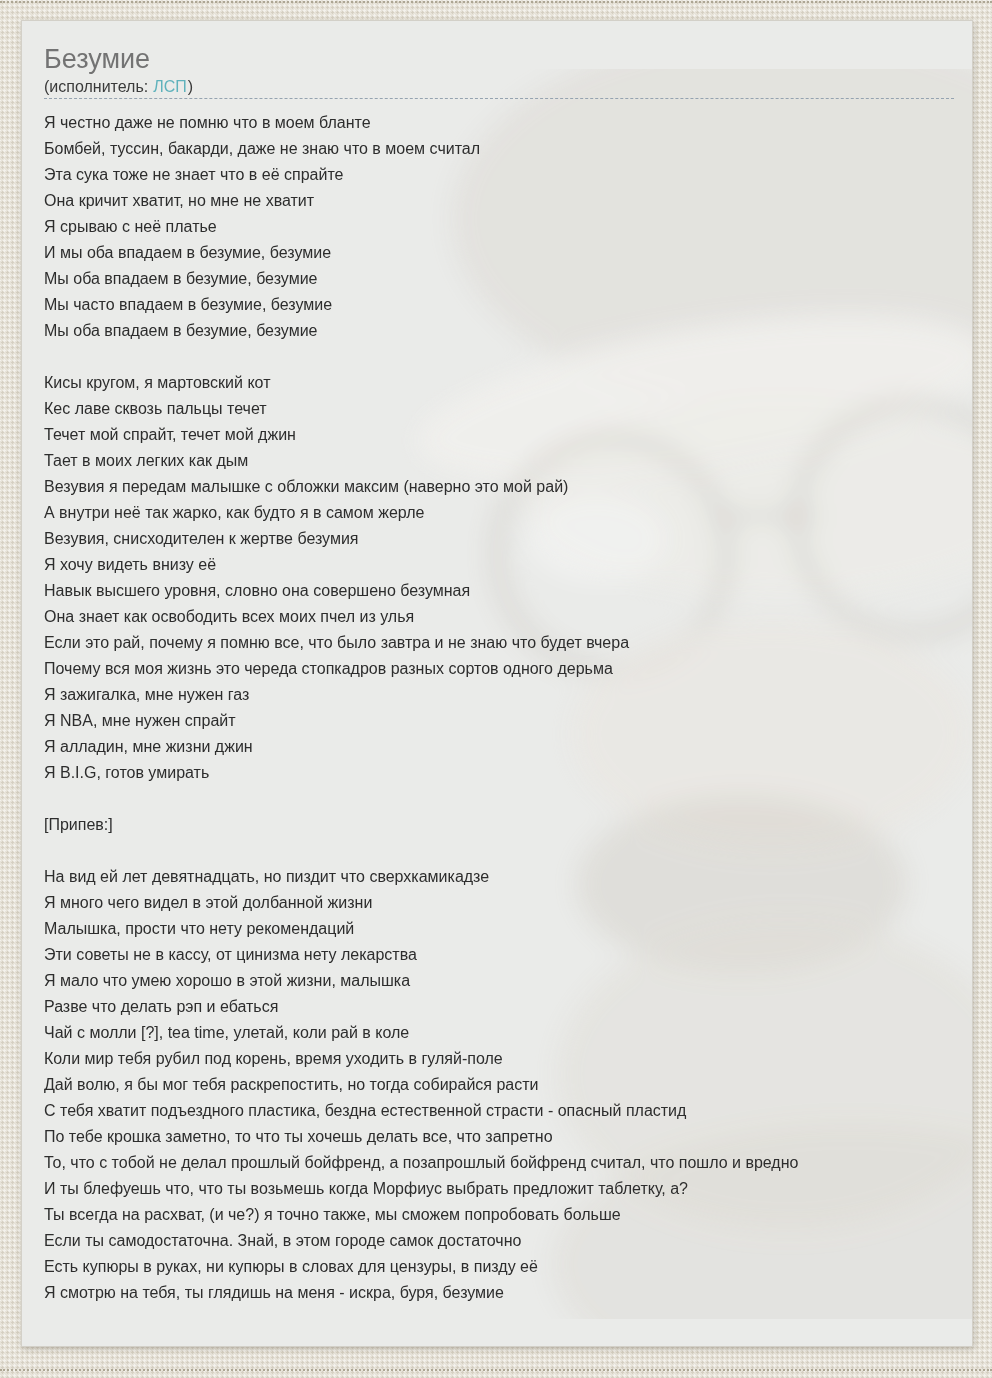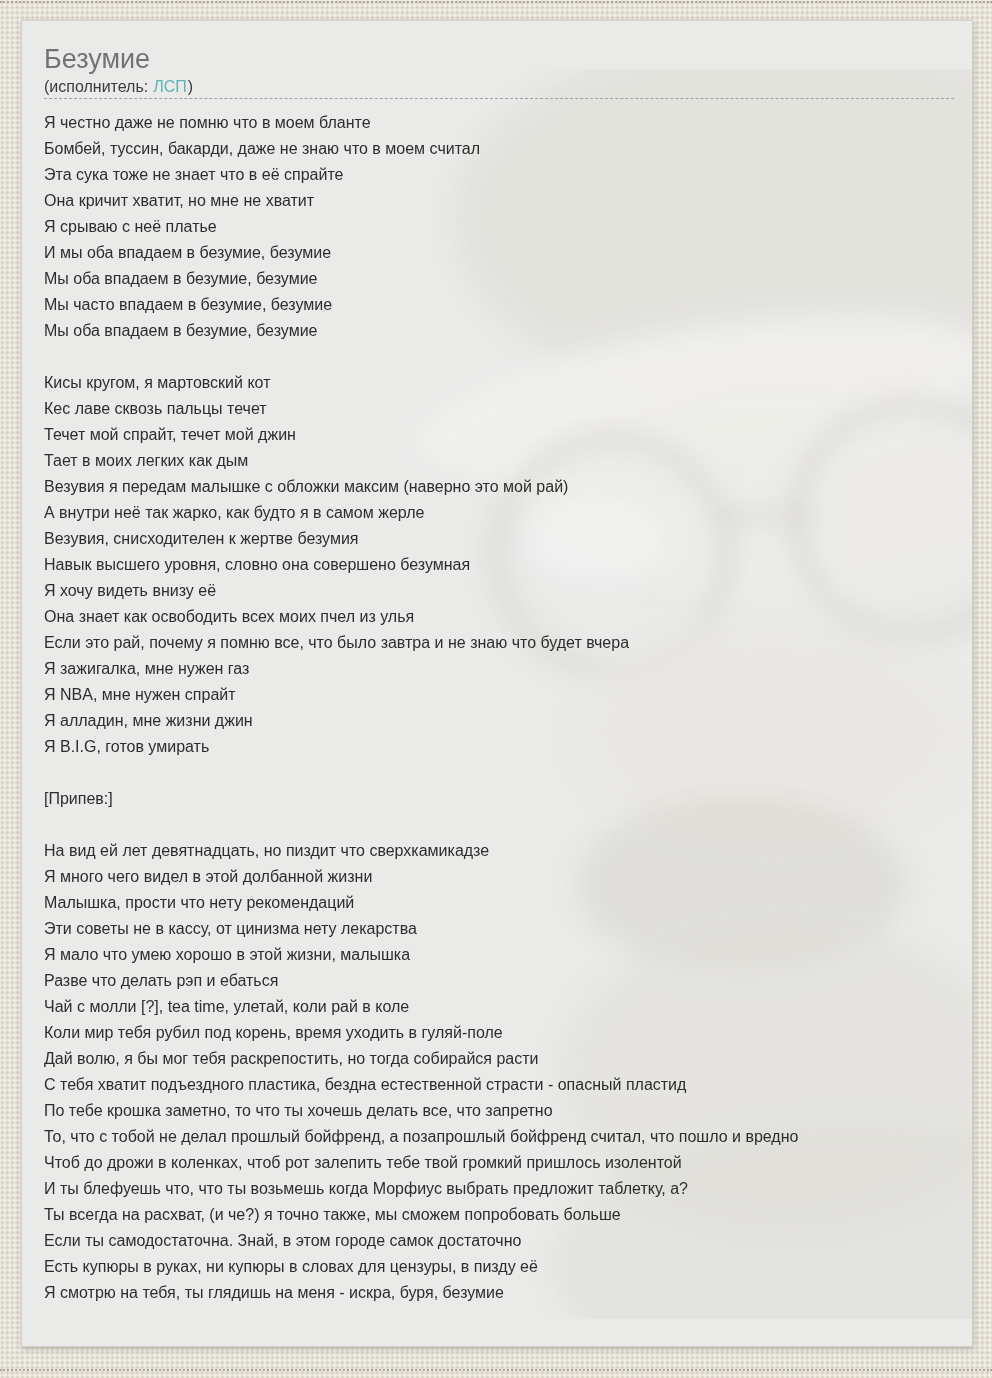--- a/index.html
+++ b/index.html
@@ -132,44 +132,44 @@
         <div class="lyric-line">Мы часто впадаем в безумие, безумие</div>
         <div class="lyric-line">Мы оба впадаем в безумие, безумие</div>
         <div class="lyric-line">&nbsp;</div>
         <div class="lyric-line">Кисы кругом, я мартовский кот</div>
         <div class="lyric-line">Кес лаве сквозь пальцы течет</div>
         <div class="lyric-line">Течет мой спрайт, течет мой джин</div>
         <div class="lyric-line">Тает в моих легких как дым</div>
         <div class="lyric-line">Везувия я передам малышке с обложки максим (наверно это мой рай)</div>
         <div class="lyric-line">А внутри неё так жарко, как будто я в самом жерле</div>
         <div class="lyric-line">Везувия, снисходителен к жертве безумия</div>
+        <div class="lyric-line">Я хочу видеть внизу её</div>
         <div class="lyric-line">Навык высшего уровня, словно она совершено безумная</div>
-        <div class="lyric-line">Я хочу видеть внизу её</div>
         <div class="lyric-line">Она знает как освободить всех моих пчел из улья</div>
         <div class="lyric-line">Если это рай, почему я помню все, что было завтра и не знаю что будет вчера</div>
+        <div class="lyric-line">Почему вся моя жизнь это череда стопкадров разных сортов одного дерьма</div>
         <div class="lyric-line">Я зажигалка, мне нужен газ</div>
         <div class="lyric-line">Я NBA, мне нужен спрайт</div>
         <div class="lyric-line">Я алладин, мне жизни джин</div>
         <div class="lyric-line">Я B.I.G, готов умирать</div>
         <div class="lyric-line">&nbsp;</div>
         <div class="lyric-line">[Припев:]</div>
         <div class="lyric-line">&nbsp;</div>
         <div class="lyric-line">На вид ей лет девятнадцать, но пиздит что сверхкамикадзе</div>
         <div class="lyric-line">Я много чего видел в этой долбанной жизни</div>
         <div class="lyric-line">Малышка, прости что нету рекомендаций</div>
         <div class="lyric-line">Эти советы не в кассу, от цинизма нету лекарства</div>
         <div class="lyric-line">Я мало что умею хорошо в этой жизни, малышка</div>
         <div class="lyric-line">Разве что делать рэп и ебаться</div>
         <div class="lyric-line">Чай с молли [?], tea time, улетай, коли рай в коле</div>
         <div class="lyric-line">Коли мир тебя рубил под корень, время уходить в гуляй-поле</div>
         <div class="lyric-line">Дай волю, я бы мог тебя раскрепостить, но тогда собирайся расти</div>
         <div class="lyric-line">С тебя хватит подъездного пластика, бездна естественной страсти - опасный пластид</div>
         <div class="lyric-line">По тебе крошка заметно, то что ты хочешь делать все, что запретно</div>
         <div class="lyric-line">То, что с тобой не делал прошлый бойфренд, а позапрошлый бойфренд считал, что пошло и вредно</div>
-        <div class="lyric-line">Чтоб до дрожи в коленках, чтоб рот залепить тебе твой громкий пришлось изолентой</div>
         <div class="lyric-line">И ты блефуешь что, что ты возьмешь когда Морфиус выбрать предложит таблетку, а?</div>
         <div class="lyric-line">Ты всегда на расхват, (и че?) я точно также, мы сможем попробовать больше</div>
         <div class="lyric-line">Если ты самодостаточна. Знай, в этом городе самок достаточно</div>
         <div class="lyric-line">Есть купюры в руках, ни купюры в словах для цензуры, в пизду её</div>
         <div class="lyric-line">Я смотрю на тебя, ты глядишь на меня - искра, буря, безумие</div>
       </div>
   </div>
 
 </div>
 

